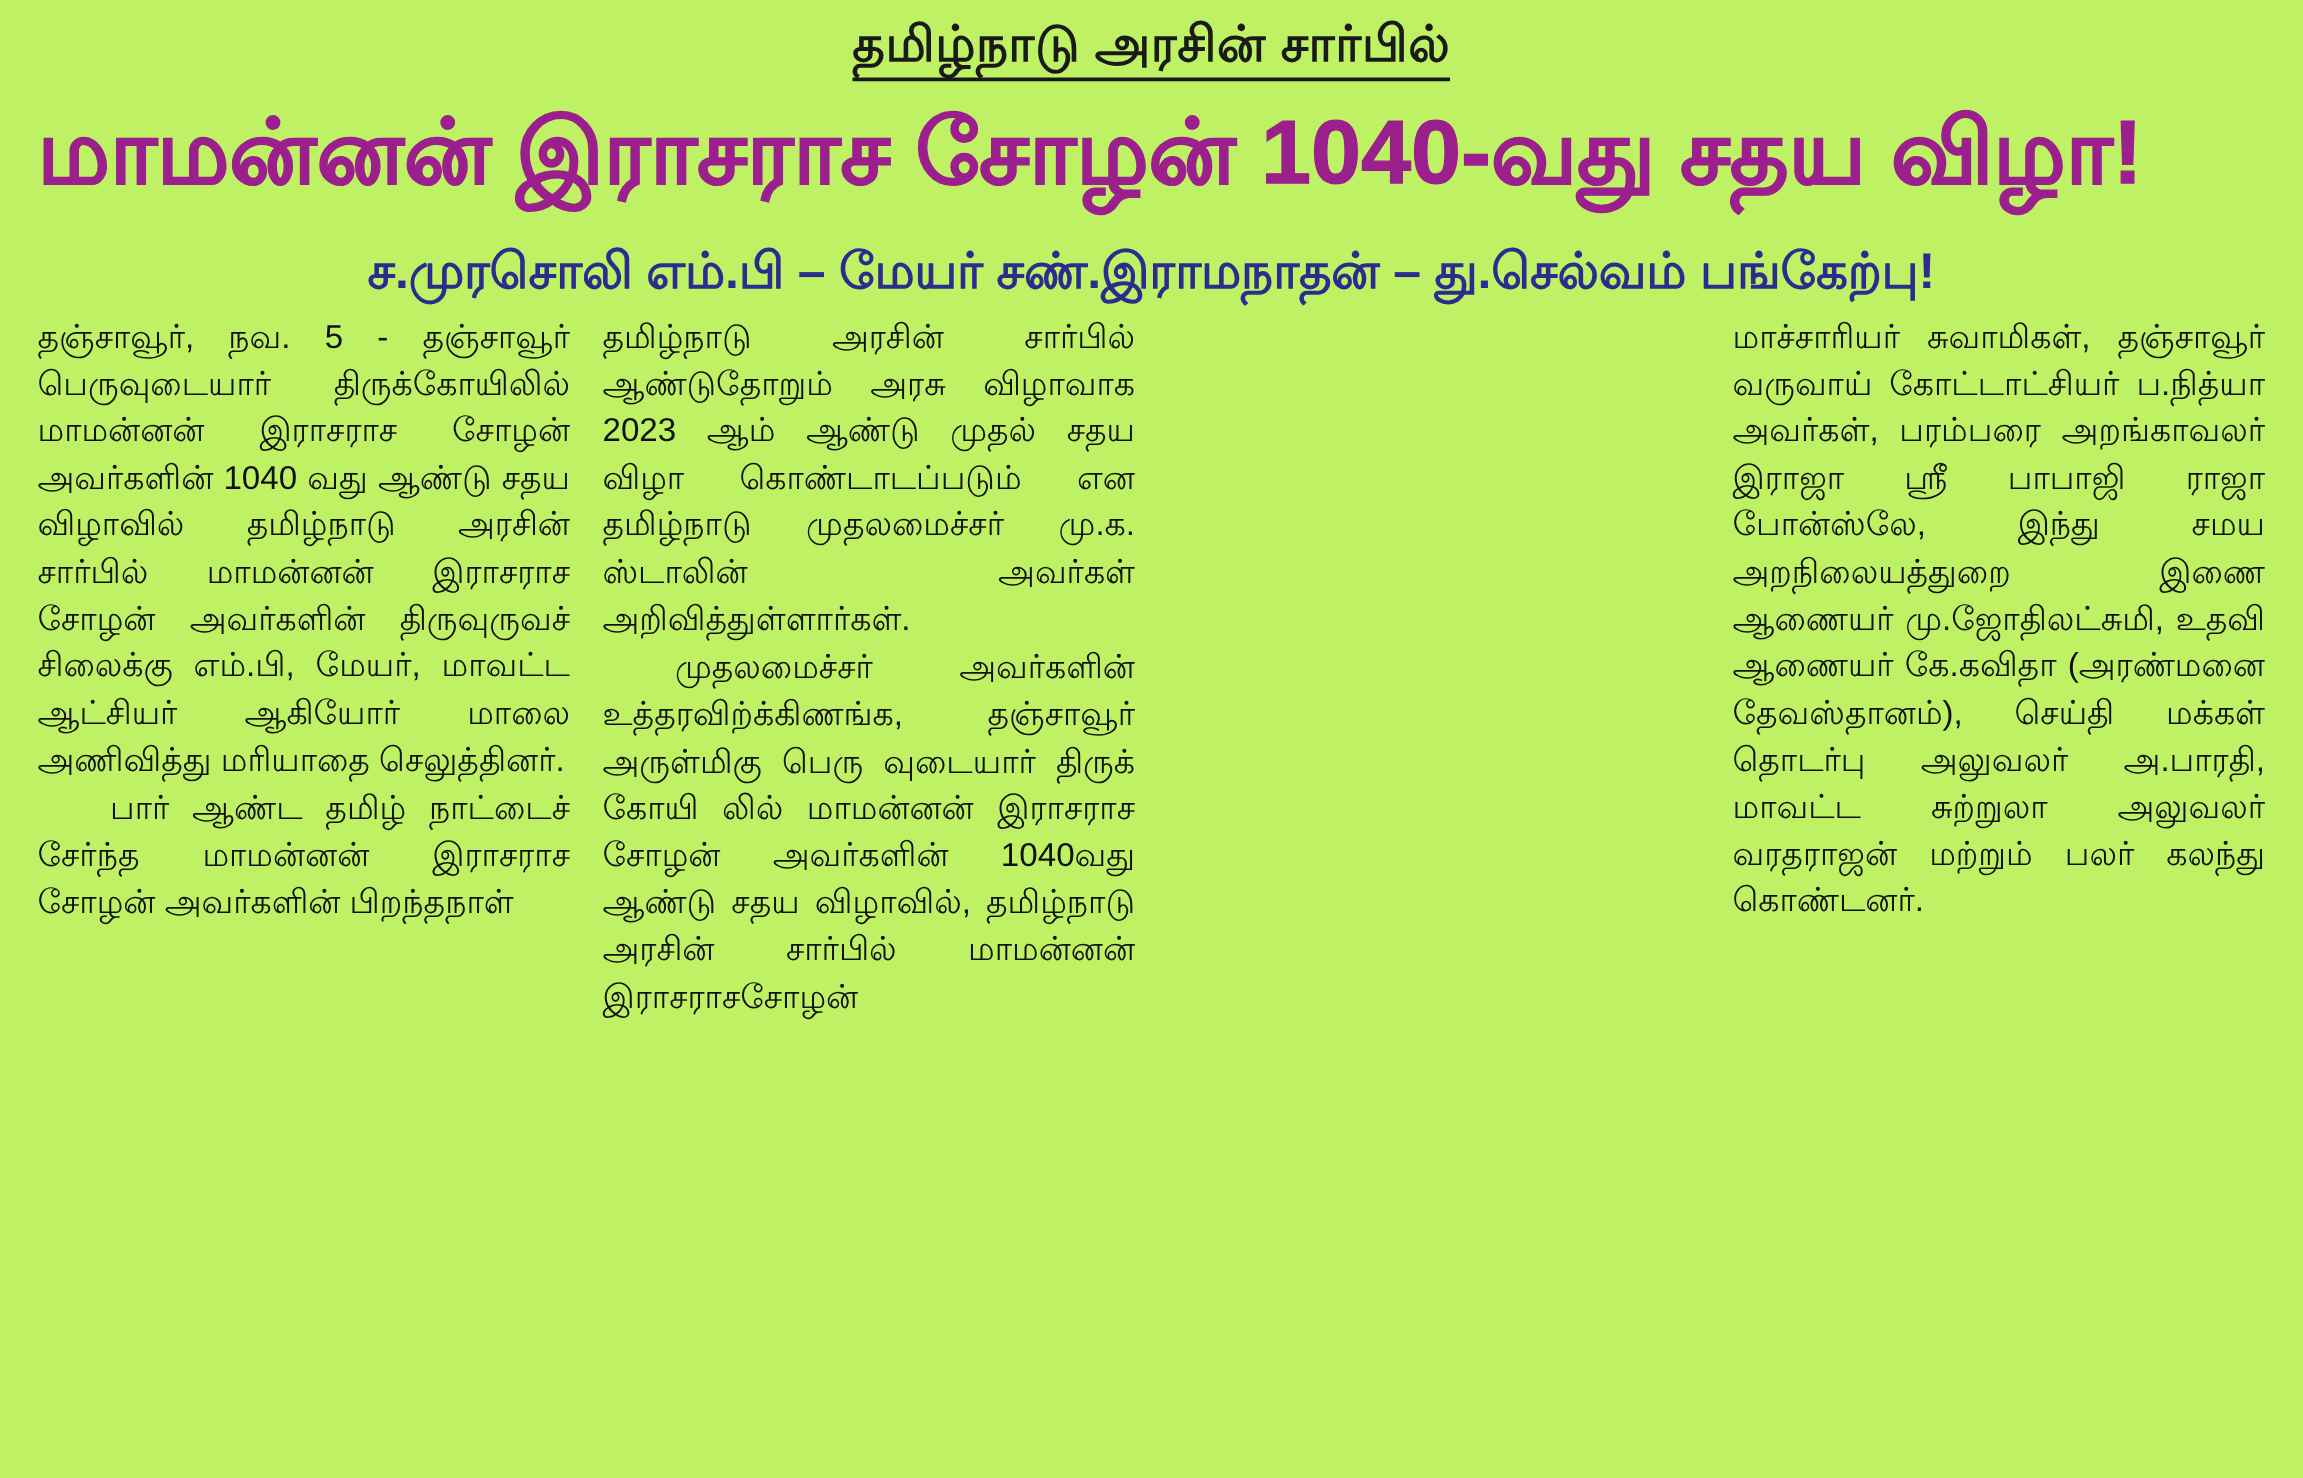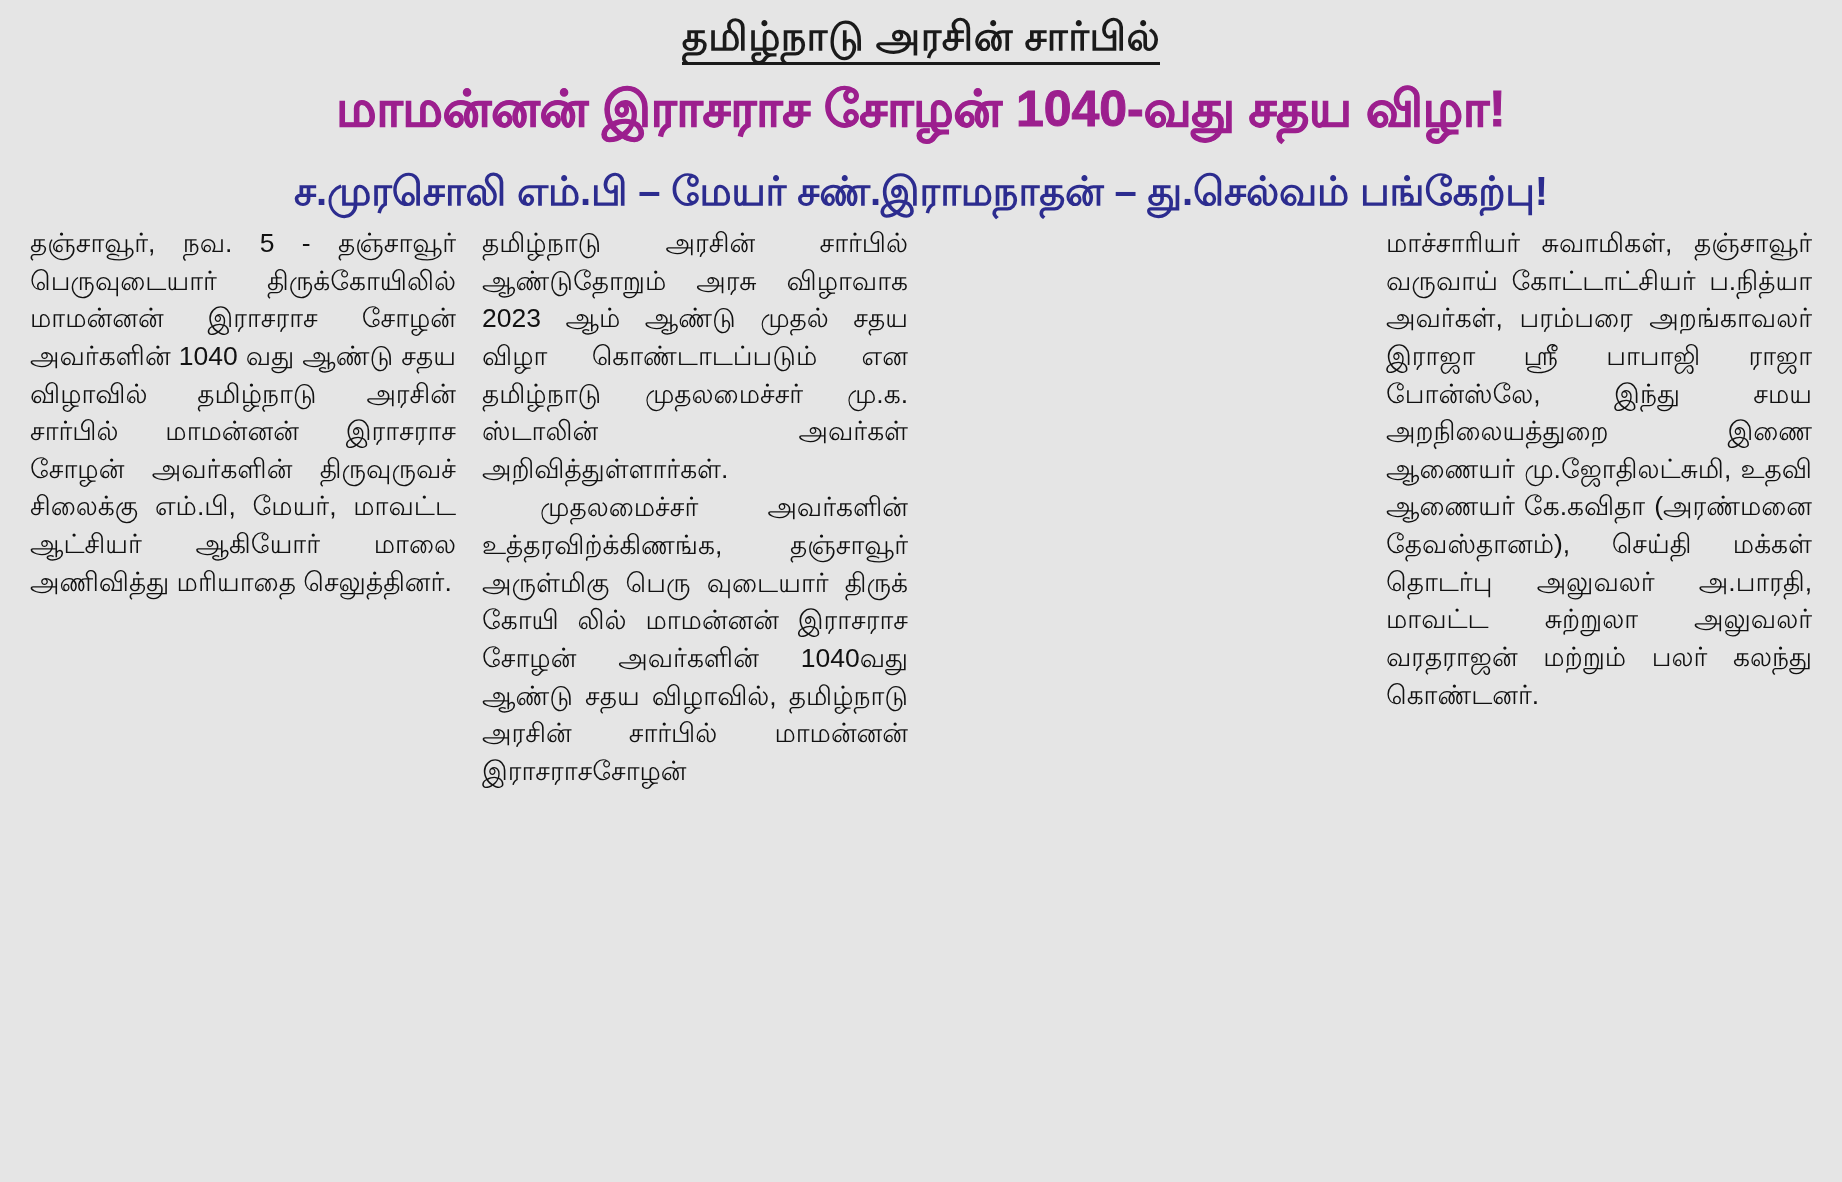--- a/index.html
+++ b/index.html
@@ -10,42 +10,41 @@
   body {
     width: 1842px;
     height: 1182px;
     font-family: "Liberation Sans", sans-serif;
     overflow: hidden;
   }
   .page {
     position: relative;
     width: 1842px;
     height: 1182px;
-    background: #e5e5e5;
+    background: #bef264;
     box-sizing: border-box;
     padding: 14px 30px 8px 30px;
   }
   .kicker {
     text-align: center;
     font-family: "Liberation Sans", sans-serif;
     font-size: 40px;
     font-weight: bold;
     color: #1a1a1a;
     letter-spacing: 0.5px;
     line-height: 1.1;
     padding-bottom: 4px;
   }
   .kicker span {
     border-bottom: 3px solid #1a1a1a;
     padding-bottom: 4px;
   }
   .headline {
-    text-align: center;
     font-family: "Liberation Sans", sans-serif;
-    font-size: 50px;
+    font-size: 72px;
     font-weight: bold;
     color: #9c1f8e;
     line-height: 1.18;
     margin-top: 18px;
     letter-spacing: 0px;
     -webkit-text-stroke: 1px #9c1f8e;
   }
   .subhead {
     text-align: center;
     font-family: "Liberation Sans", sans-serif;
@@ -95,20 +94,21 @@
   </div>
 
   <div class="headline">மாமன்னன் இராசராச சோழன் 1040-வது சதய விழா!</div>
 
   <div class="subhead">ச.முரசொலி எம்.பி – மேயர் சண்.இராமநாதன் – து.செல்வம் பங்கேற்பு!</div>
 
   <div class="columns">
 
     <div class="column">
       <p>தஞ்சாவூர், நவ. 5 - தஞ்சாவூர் பெருவுடையார் திருக்கோயிலில் மாமன்னன் இராசராச சோழன் அவர்களின் 1040 வது ஆண்டு சதய விழாவில் தமிழ்நாடு அரசின் சார்பில் மாமன்னன் இராசராச சோழன் அவர்களின் திருவுருவச் சிலைக்கு எம்.பி, மேயர், மாவட்ட ஆட்சியர் ஆகியோர் மாலை அணிவித்து மரியாதை செலுத்தினர்.</p>
+      <p class="indent last">பார் ஆண்ட தமிழ் நாட்டைச் சேர்ந்த மாமன்னன் இராசராச சோழன் அவர்களின் பிறந்தநாள்</p>
     </div>
 
     <div class="column">
       <p>தமிழ்நாடு அரசின் சார்பில் ஆண்டுதோறும் அரசு விழாவாக 2023 ஆம் ஆண்டு முதல் சதய விழா கொண்டாடப்படும் என தமிழ்நாடு முதலமைச்சர் மு.க. ஸ்டாலின் அவர்கள் அறிவித்துள்ளார்கள்.</p>
       <p class="indent last">முதலமைச்சர் அவர்களின் உத்தரவிற்க்கிணங்க, தஞ்சாவூர் அருள்மிகு பெரு வுடையார் திருக் கோயி லில் மாமன்னன் இராசராச சோழன் அவர்களின் 1040வது ஆண்டு சதய விழாவில், தமிழ்நாடு அரசின் சார்பில் மாமன்னன் இராசராசசோழன்</p>
     </div>
 
     <div class="column">
     </div>
 

